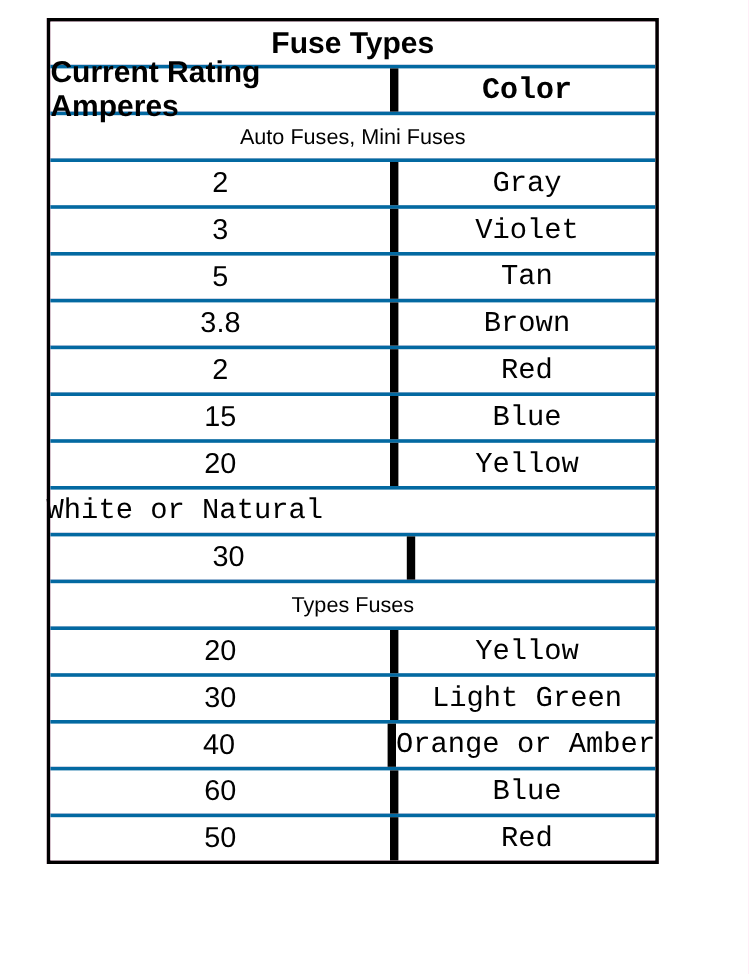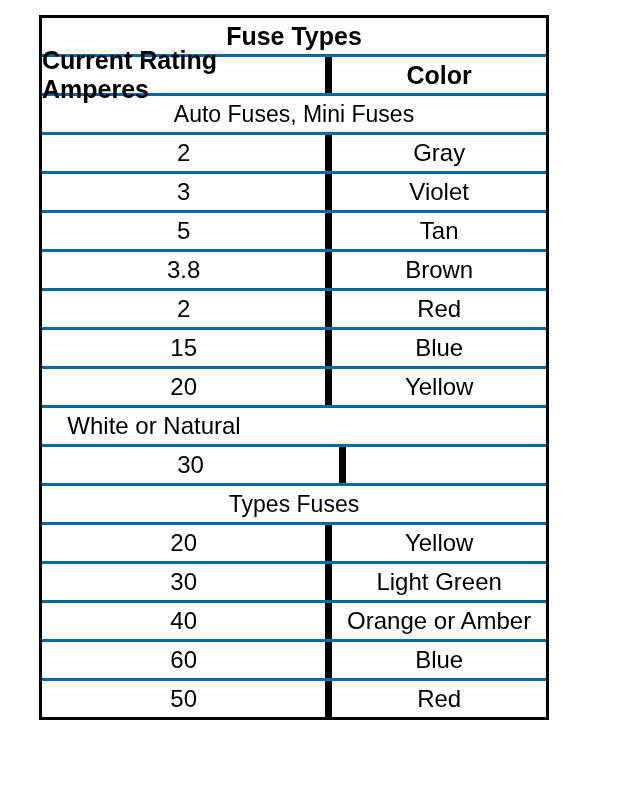--- a/index.html
+++ b/index.html
@@ -29,35 +29,36 @@
     height: 36px;
     box-sizing: content-box;
     background: #ffffff;
   }
   .row + .row {
     border-top: 3px solid #0369a1;
   }
   .full {
     justify-content: center;
     align-items: center;
-    font-size: 23px;
+    font-size: 18px;
   }
   .cell {
     display: flex;
     align-items: center;
     justify-content: center;
     font-size: 24px;
     box-sizing: content-box;
   }
   .c1 {
     width: 297px;
     border-right: 7px solid #000000;
   }
   .c2 {
     width: 224px;
+    font-family: Liberation Mono, monospace;
   }
   .bold {
     font-weight: bold;
     font-size: 25px;
     letter-spacing: 0px;
   }
   .hdr-color {
     white-space: nowrap;
   }
 </style>

